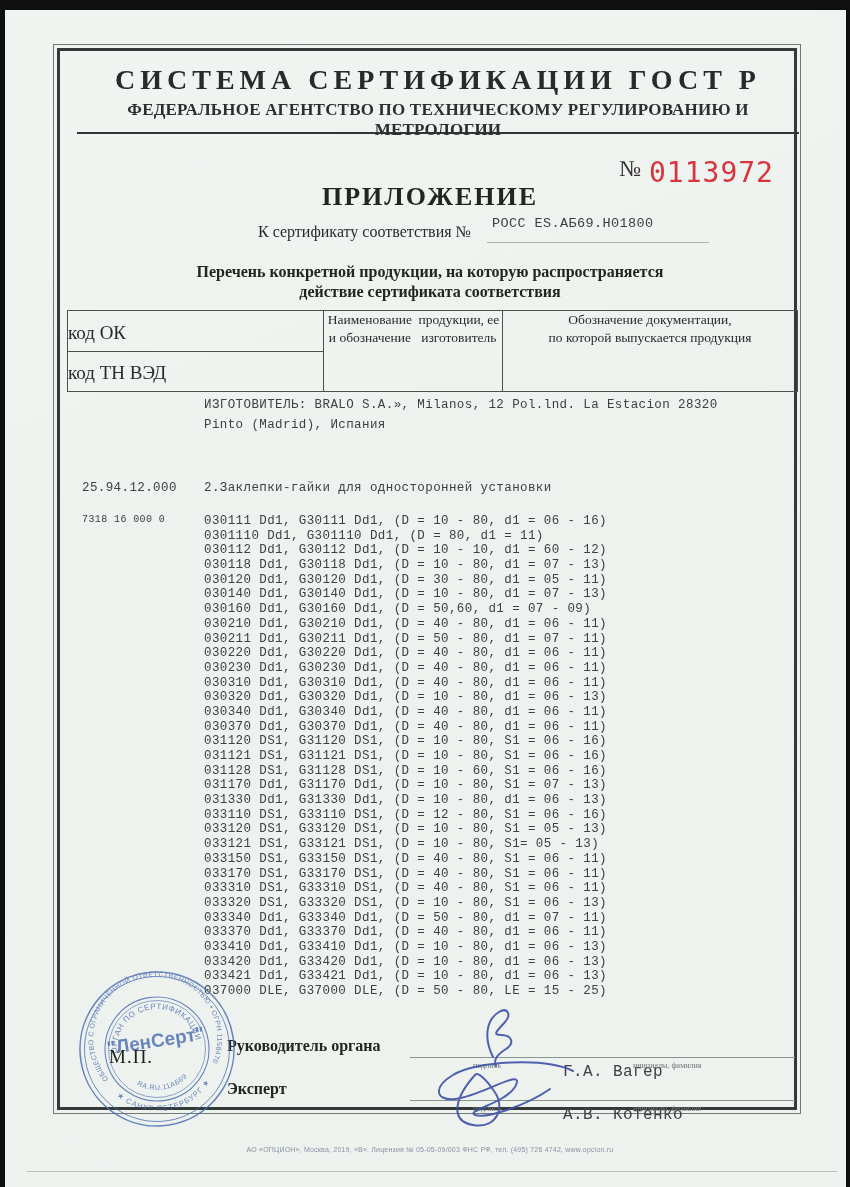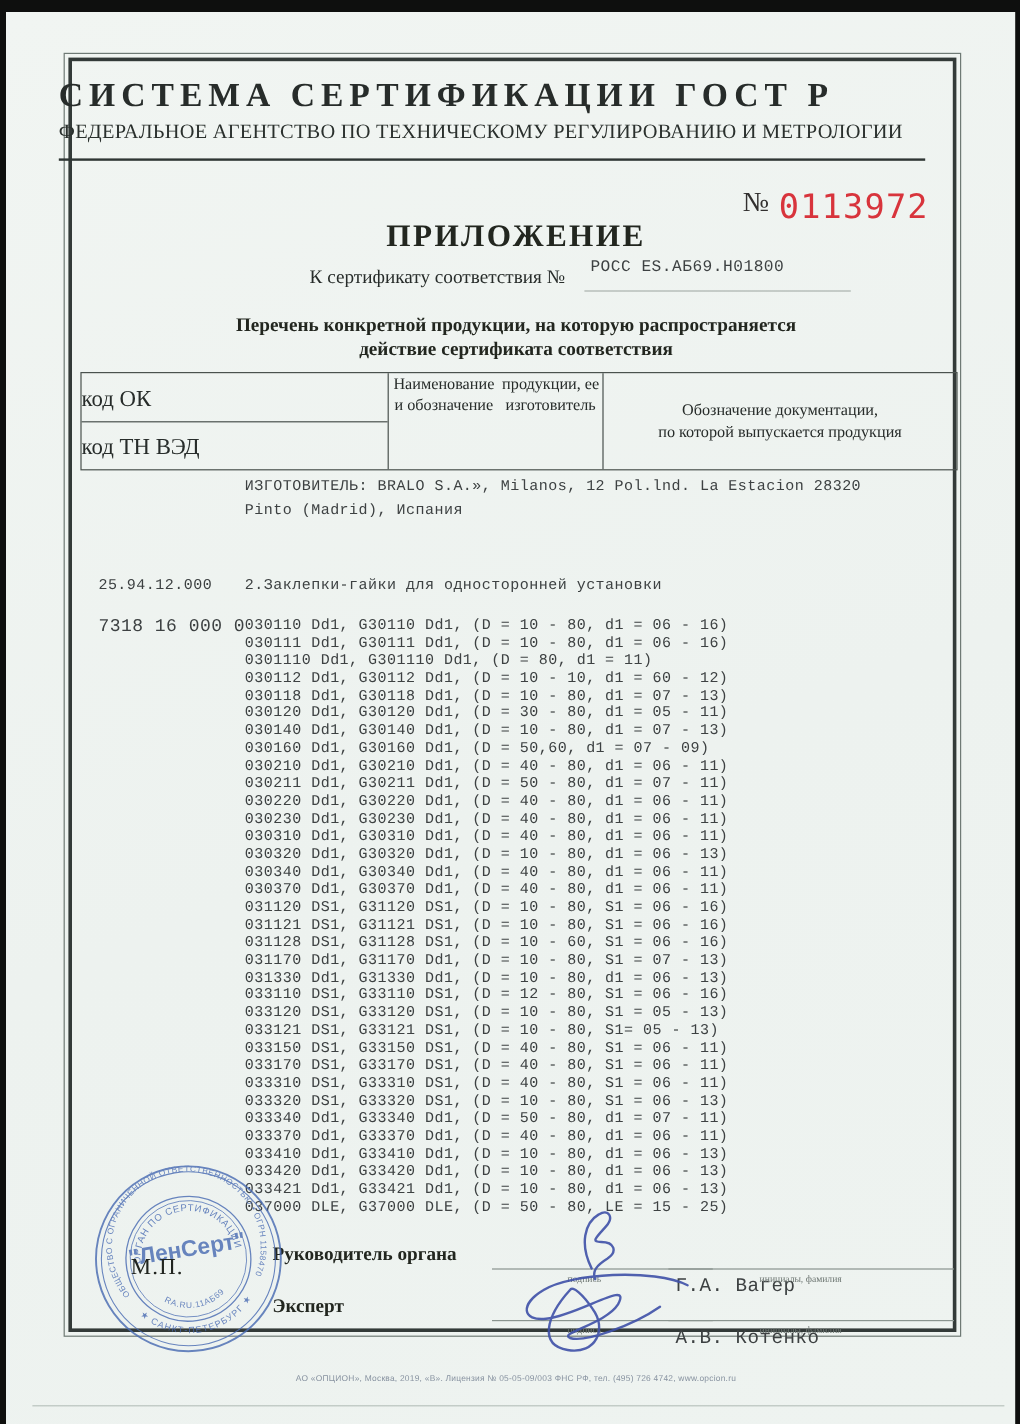--- a/index.html
+++ b/index.html
@@ -17,29 +17,29 @@
   .frame-outer{
     position:absolute;left:48px;top:34px;width:746px;height:1068px;
     border:1px solid #6f7a75;
   }
   .frame-inner{
     position:absolute;left:3px;top:3px;right:3px;bottom:3px;
     border:3px solid #333a38;
   }
   
   .header-box{
-    position:absolute;left:44px;top:44px;width:722px;height:78px;
-    border-bottom:2px solid #2f3634;text-align:left;
+    position:absolute;left:72px;top:44px;width:722px;height:78px;
+    border-bottom:2px solid #2f3634;text-align:center;
   }
   .system-title{
     margin-top:10px;font-size:28px;font-weight:bold;letter-spacing:5px;
     color:#272c2a;
   }
   .agency-title{
-    margin-top:4px;font-size:17px;font-weight:normal;letter-spacing:0.2px;
+    margin-top:4px;font-size:17px;font-weight:bold;letter-spacing:0.2px;
     color:#2a302d;
   }
   .blank-number{position:absolute;left:614px;top:146px;white-space:nowrap;}
   .blank-number .sign{font-size:23px;color:#32302f;vertical-align:top;}
   .blank-number .digits{
     font-family:"DejaVu Sans Mono", monospace;font-size:28px;letter-spacing:1px;
     color:#d8343c;margin-left:8px;
   }
   .appendix-title{
     position:absolute;left:0;top:172px;width:850px;text-align:center;
@@ -56,28 +56,28 @@
   
   .tbl{position:absolute;left:62px;top:300px;width:729px;height:80px;border:1px solid #4a524e;}
   .tbl .c1{position:absolute;left:0;top:0;width:255px;height:100%;border-right:1px solid #4a524e;}
   .tbl .c1 .cell{position:absolute;left:0;font-size:19px;color:#272c2a;}
   .tbl .c1 .cell.top{top:11px;}
   .tbl .c1 .cell.bot{top:51px;}
   .tbl .c1 .hr{position:absolute;left:0;top:40px;width:100%;border-bottom:1px solid #4a524e;}
   .tbl .c2{position:absolute;left:256px;top:0;width:178px;height:100%;border-right:1px solid #4a524e;
     display:flex;flex-direction:row;justify-content:center;text-align:center;}
   .tbl .c3{position:absolute;left:435px;top:0;width:294px;height:100%;
-    display:flex;flex-direction:column;justify-content:center;text-align:center;}
+    display:flex;flex-direction:column;justify-content:flex-start;text-align:center;}
   .tbl .hline{font-size:13.5px;color:#272c2a;line-height:18px;}
   
   .mono{font-family:"Liberation Mono", monospace;color:#3d4142;letter-spacing:.4px;}
   .manufacturer{position:absolute;left:199px;top:385px;font-size:12.5px;line-height:20px;}
   .code-ok{position:absolute;left:77px;top:471px;font-size:12.5px;}
   .group-name{position:absolute;left:199px;top:471px;font-size:12.5px;}
-  .code-tnved{position:absolute;left:77px;top:504px;font-size:15px;}
+  .code-tnved{position:absolute;left:77px;top:504px;font-size:10px;}
   .product-list{position:absolute;left:199px;top:504px;font-size:12.5px;}
   .product-list .list-line{height:14.7px;line-height:14.7px;white-space:pre;}
   
   .sig-role{position:absolute;font-size:16px;font-weight:bold;color:#22261f;}
   .sig-line{position:absolute;border-bottom:1px solid #8a948f;}
   .sig-caption{position:absolute;font-size:8px;color:#6d7672;}
   .sig-name{position:absolute;font-size:16px;margin-top:22px;}
   .mp-mark{position:absolute;left:104px;top:1036px;font-size:19px;color:#20241f;letter-spacing:1px;}
   
   .ink-svg{position:absolute;left:400px;top:985px;pointer-events:none;}
@@ -137,21 +137,20 @@
   <div class="manufacturer mono">
     <div>ИЗГОТОВИТЕЛЬ: BRALO S.A.», Milanos, 12 Pol.lnd. La Estacion 28320</div>
     <div>Pinto (Madrid), Испания</div>
   </div>
 
   <div class="code-ok mono">25.94.12.000</div>
   <div class="group-name mono">2.Заклепки-гайки для односторонней установки</div>
 
   <div class="code-tnved mono">7318 16 000 0</div>
   <div class="product-list mono">
-      <div class="list-line">030110 Dd1, G30110 Dd1, (D = 10 - 80, d1 = 06 - 16)</div>
       <div class="list-line">030111 Dd1, G30111 Dd1, (D = 10 - 80, d1 = 06 - 16)</div>
       <div class="list-line">0301110 Dd1, G301110 Dd1, (D = 80, d1 = 11)</div>
       <div class="list-line">030112 Dd1, G30112 Dd1, (D = 10 - 10, d1 = 60 - 12)</div>
       <div class="list-line">030118 Dd1, G30118 Dd1, (D = 10 - 80, d1 = 07 - 13)</div>
       <div class="list-line">030120 Dd1, G30120 Dd1, (D = 30 - 80, d1 = 05 - 11)</div>
       <div class="list-line">030140 Dd1, G30140 Dd1, (D = 10 - 80, d1 = 07 - 13)</div>
       <div class="list-line">030160 Dd1, G30160 Dd1, (D = 50,60, d1 = 07 - 09)</div>
       <div class="list-line">030210 Dd1, G30210 Dd1, (D = 40 - 80, d1 = 06 - 11)</div>
       <div class="list-line">030211 Dd1, G30211 Dd1, (D = 50 - 80, d1 = 07 - 11)</div>
       <div class="list-line">030220 Dd1, G30220 Dd1, (D = 40 - 80, d1 = 06 - 11)</div>

